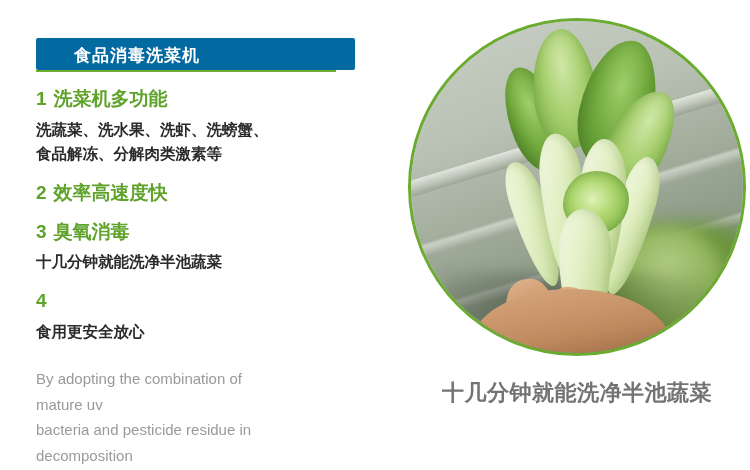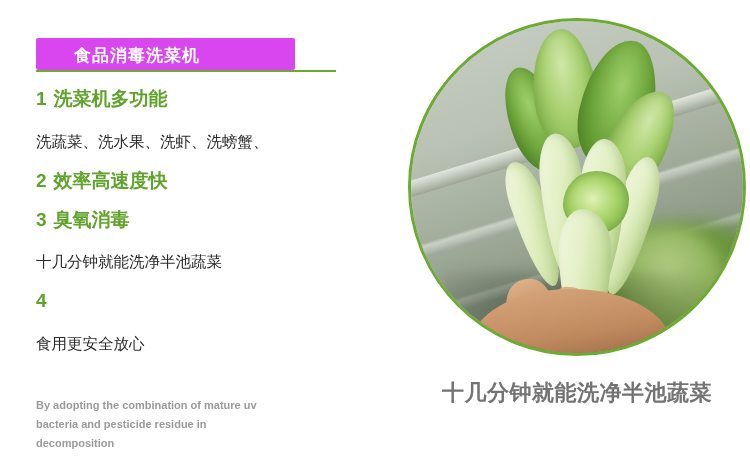--- a/index.html
+++ b/index.html
@@ -23,23 +23,23 @@
   
   .left-col {
     position: absolute;
     left: 36px;
     top: 38px;
     width: 360px;
   }
 
   .title-bar {
     position: relative;
-    width: 259px;
+    width: 319px;
     height: 32px;
-    background: #d946ef;
+    background: #0369a1;
     border-radius: 2px;
   }
   .title-bar .title-text {
     position: absolute;
     left: 38px;
     top: 6px;
     color: #ffffff;
     font-size: 17px;
     font-weight: bold;
     letter-spacing: 1px;
@@ -63,37 +63,37 @@
     font-weight: bold;
     line-height: 1.2;
   }
   .section-num {
     font-size: 19px;
     font-weight: bold;
     color: #5fa32a;
     margin-right: 7px;
   }
   .section-body {
-    margin-top: 19px;
+    margin-top: 7px;
     color: #2a2a2a;
     font-size: 15.5px;
     line-height: 1.55;
-    font-weight: normal;
+    font-weight: bold;
   }
   .section-body .line {
     display: block;
     white-space: nowrap;
   }
 
   .english-note {
-    margin-top: 40px;
+    margin-top: 22px;
     color: #9a9a9a;
-    font-size: 11px;
+    font-size: 15px;
     line-height: 1.7;
-    font-weight: bold;
+    font-weight: normal;
     max-width: 240px;
   }
   .english-note .eline { display: block; }
 
   
   .photo-circle {
     position: absolute;
     left: 408px;
     top: 18px;
     width: 332px;
@@ -254,20 +254,21 @@
     </div>
     <div class="title-underline"></div>
 
     <div class="section">
       <div class="section-head">
         <span class="section-num">1</span>
         <span>洗菜机多功能</span>
       </div>
       <div class="section-body">
         <span class="line">洗蔬菜、洗水果、洗虾、洗螃蟹、</span>
+        <span class="line">食品解冻、分解肉类激素等</span>
       </div>
     </div>
 
     <div class="section">
       <div class="section-head">
         <span class="section-num">2</span>
         <span>效率高速度快</span>
       </div>
     </div>
 

